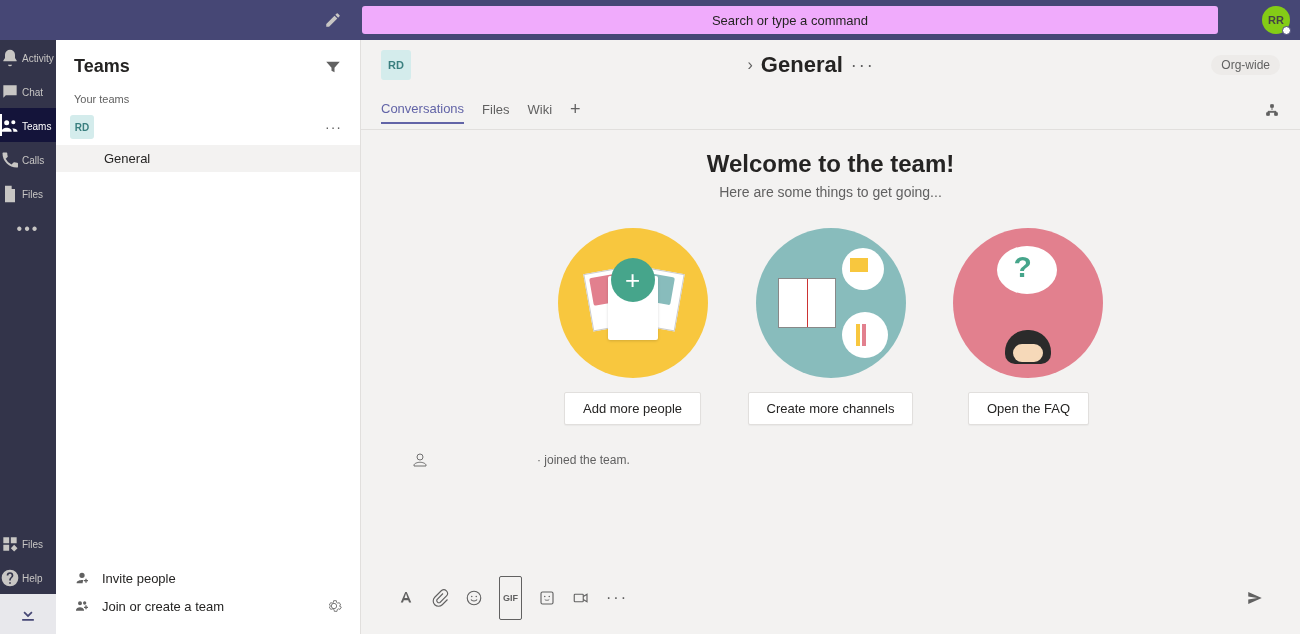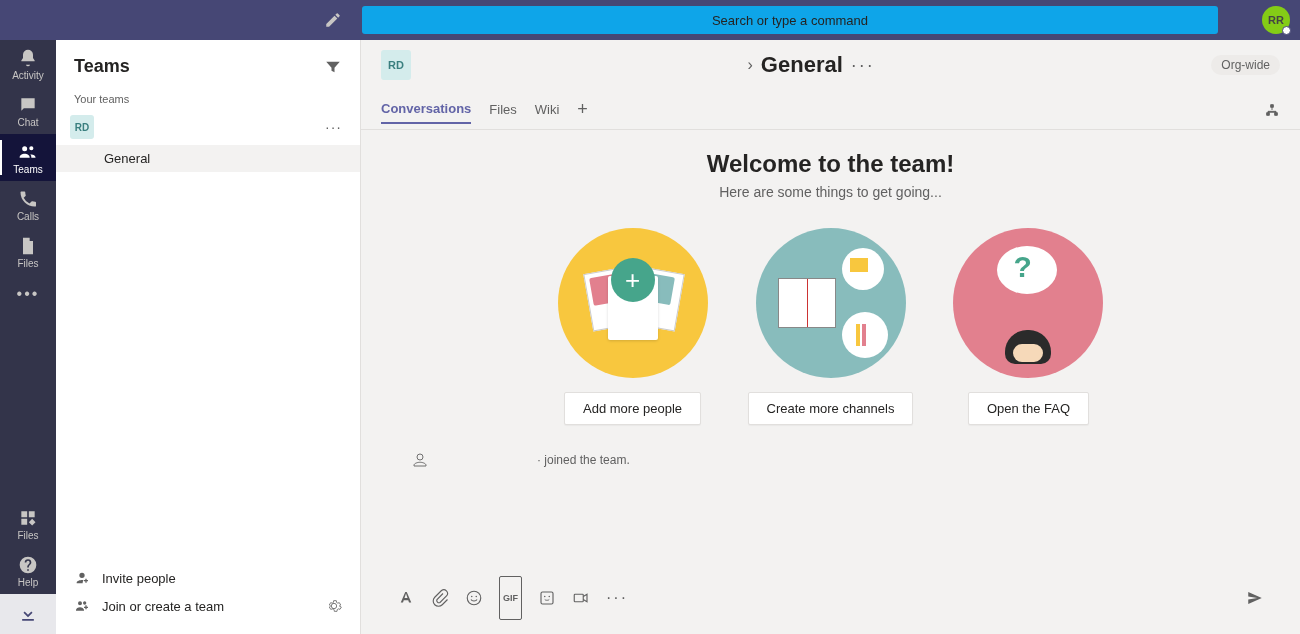--- a/index.html
+++ b/index.html
@@ -3,31 +3,31 @@
 <meta charset="utf-8">
 <style>
   * { box-sizing: border-box; margin: 0; padding: 0; font-family: "Segoe UI", -apple-system, Helvetica, Arial, sans-serif; }
   html, body { width: 1300px; height: 634px; overflow: hidden; background: #f3f2f1; }
   .app { display: flex; flex-direction: column; width: 100%; height: 100%; }
 
   
   .topbar { height: 40px; background: #464775; display: flex; align-items: center; padding: 0 10px; gap: 12px; }
   .topbar-left { width: 340px; display:flex; justify-content:flex-end; align-items:center; padding-right:8px;}
   .compose-icon { color: #c8c6c4; width:18px;height:18px; cursor:pointer;}
-  .search-box { flex:1; max-width:900px; height:28px; background:#0ea5e9; border-radius:3px; display:flex; align-items:center; justify-content:center; color:#252423; font-size:13px; }
+  .search-box { flex:1; max-width:900px; height:28px; background:#f0abfc; border-radius:3px; display:flex; align-items:center; justify-content:center; color:#252423; font-size:13px; }
   .topbar-right { width: 60px; display:flex; justify-content:flex-end; align-items:center; }
   .avatar-badge { width:28px;height:28px;border-radius:50%;background:#84cc16;display:flex;align-items:center;justify-content:center;font-size:11px;color:#444;position:relative;font-weight:600;}
   .presence-dot { width:9px;height:9px;border-radius:50%;background:#fff;border:1.5px solid #464775;position:absolute;bottom:-1px;right:-1px;}
 
   
   .body { flex:1; display:flex; min-height:0; }
 
   
   .rail { width:56px; background:#33344a; display:flex; flex-direction:column; align-items:center; color:#c8c6c4; font-size:10px; }
-  .rail-item { width:100%; padding:8px 0 6px; display:flex; flex-direction:column; align-items:center; gap:2px; cursor:pointer; position:relative;}
+  .rail-item { width:100%; padding:8px 0 6px; display:flex; flex-direction:row; align-items:center; gap:2px; cursor:pointer; position:relative;}
   .rail-item.selected { background:#14143a; color:#fff; }
   .rail-item.selected::before { content:""; position:absolute; left:0; top:6px; bottom:6px; width:2px; background:#fff; }
   .rail-icon { width:20px;height:20px; fill:currentColor; }
   .rail-ellipsis { padding:10px 0; color:#c8c6c4; font-size:16px; letter-spacing:2px; cursor:pointer;}
   .rail-spacer { flex:1; }
   .rail-bottom { width:100%; }
   .rail-download { width:56px;height:40px;background:#e8e8ec;display:flex;align-items:center;justify-content:center;color:#464775;cursor:pointer;}
 
   
   .teams-panel { width:305px; background:#fff; border-right:1px solid #e1dfdd; display:flex; flex-direction:column; }
@@ -52,21 +52,21 @@
   .chan-header { height:50px; display:flex; align-items:center; padding:0 20px; gap:14px; background:#f3f2f1;}
   .chan-avatar { width:30px;height:30px;border-radius:3px;background:#d4ecec;display:flex;align-items:center;justify-content:center;font-size:11px;color:#3a7f7f;font-weight:600;}
   .chan-title-wrap { flex:1; display:flex; align-items:center; justify-content:center; gap:8px;}
   .chevron { color:#616161; font-size:16px;}
   .chan-title { font-size:22px; font-weight:700; color:#252423;}
   .chan-more { font-size:18px;color:#616161;letter-spacing:2px;}
   .orgwide { font-size:12px; color:#616161; background:#edebe9; padding:3px 10px; border-radius:10px;}
   .tabs-row { display:flex; align-items:center; gap:18px; padding:0 20px; height:40px; border-bottom:1px solid #e1dfdd; background:#f3f2f1;}
   .tabs-left { display:flex; align-items:center; gap:18px; }
   .tab { font-size:13px; color:#616161; padding:6px 0; cursor:pointer; }
-  .tab.active { color:#6264a7; border-bottom:2px solid #6264a7; font-weight:700;}
+  .tab.active { color:#6264a7; border-bottom:2px solid #6264a7; font-weight:400;}
   .tab-add { font-size:18px; color:#616161; cursor:pointer; font-weight:300;}
   .tabs-right { margin-left:auto; color:#616161; cursor:pointer;}
   .content-scroll { flex:1; overflow:auto; padding:20px 20px 10px; }
   .welcome { text-align:center; }
   .welcome-title { font-size:24px; color:#252423; font-weight:600; margin-bottom:6px;}
   .welcome-sub { font-size:14px; color:#616161; margin-bottom:28px;}
   .cards { display:flex; justify-content:center; gap:40px; margin-bottom:18px;}
   .card { display:flex; flex-direction:column; align-items:center; gap:14px;}
   .circle { width:150px;height:150px;border-radius:50%; position:relative;}
   .circle.yellow { background:#f8c73e;}

